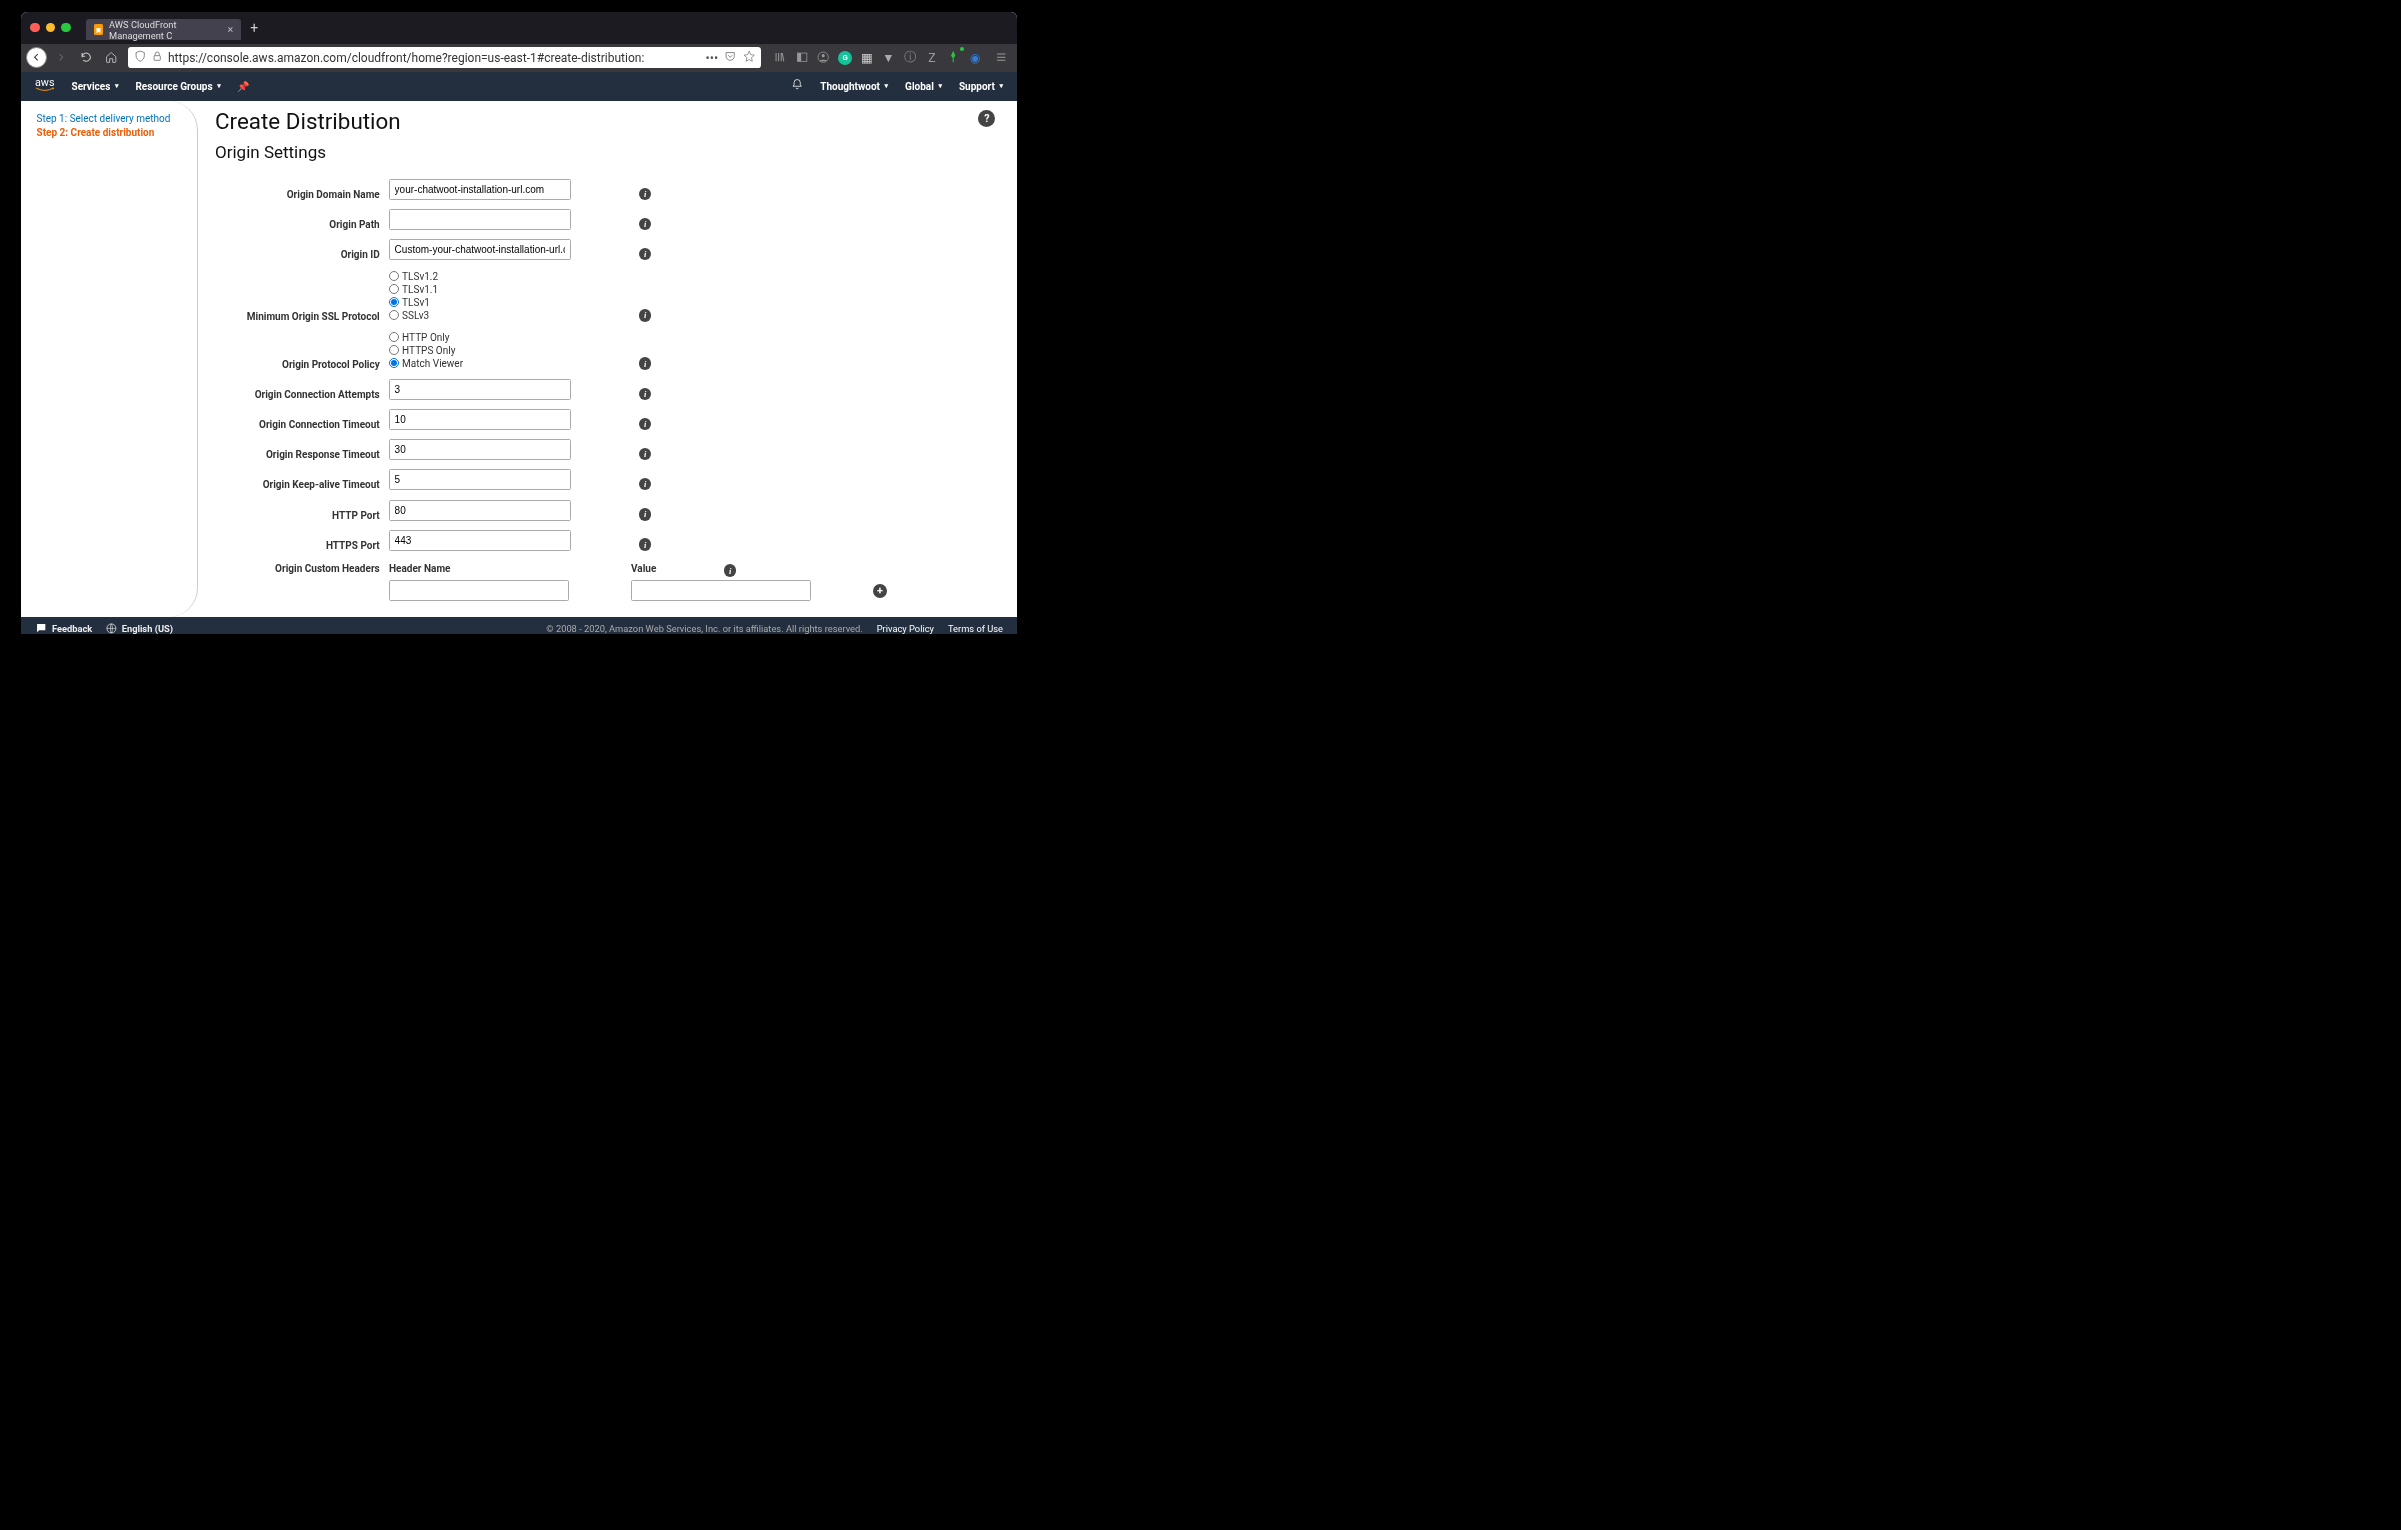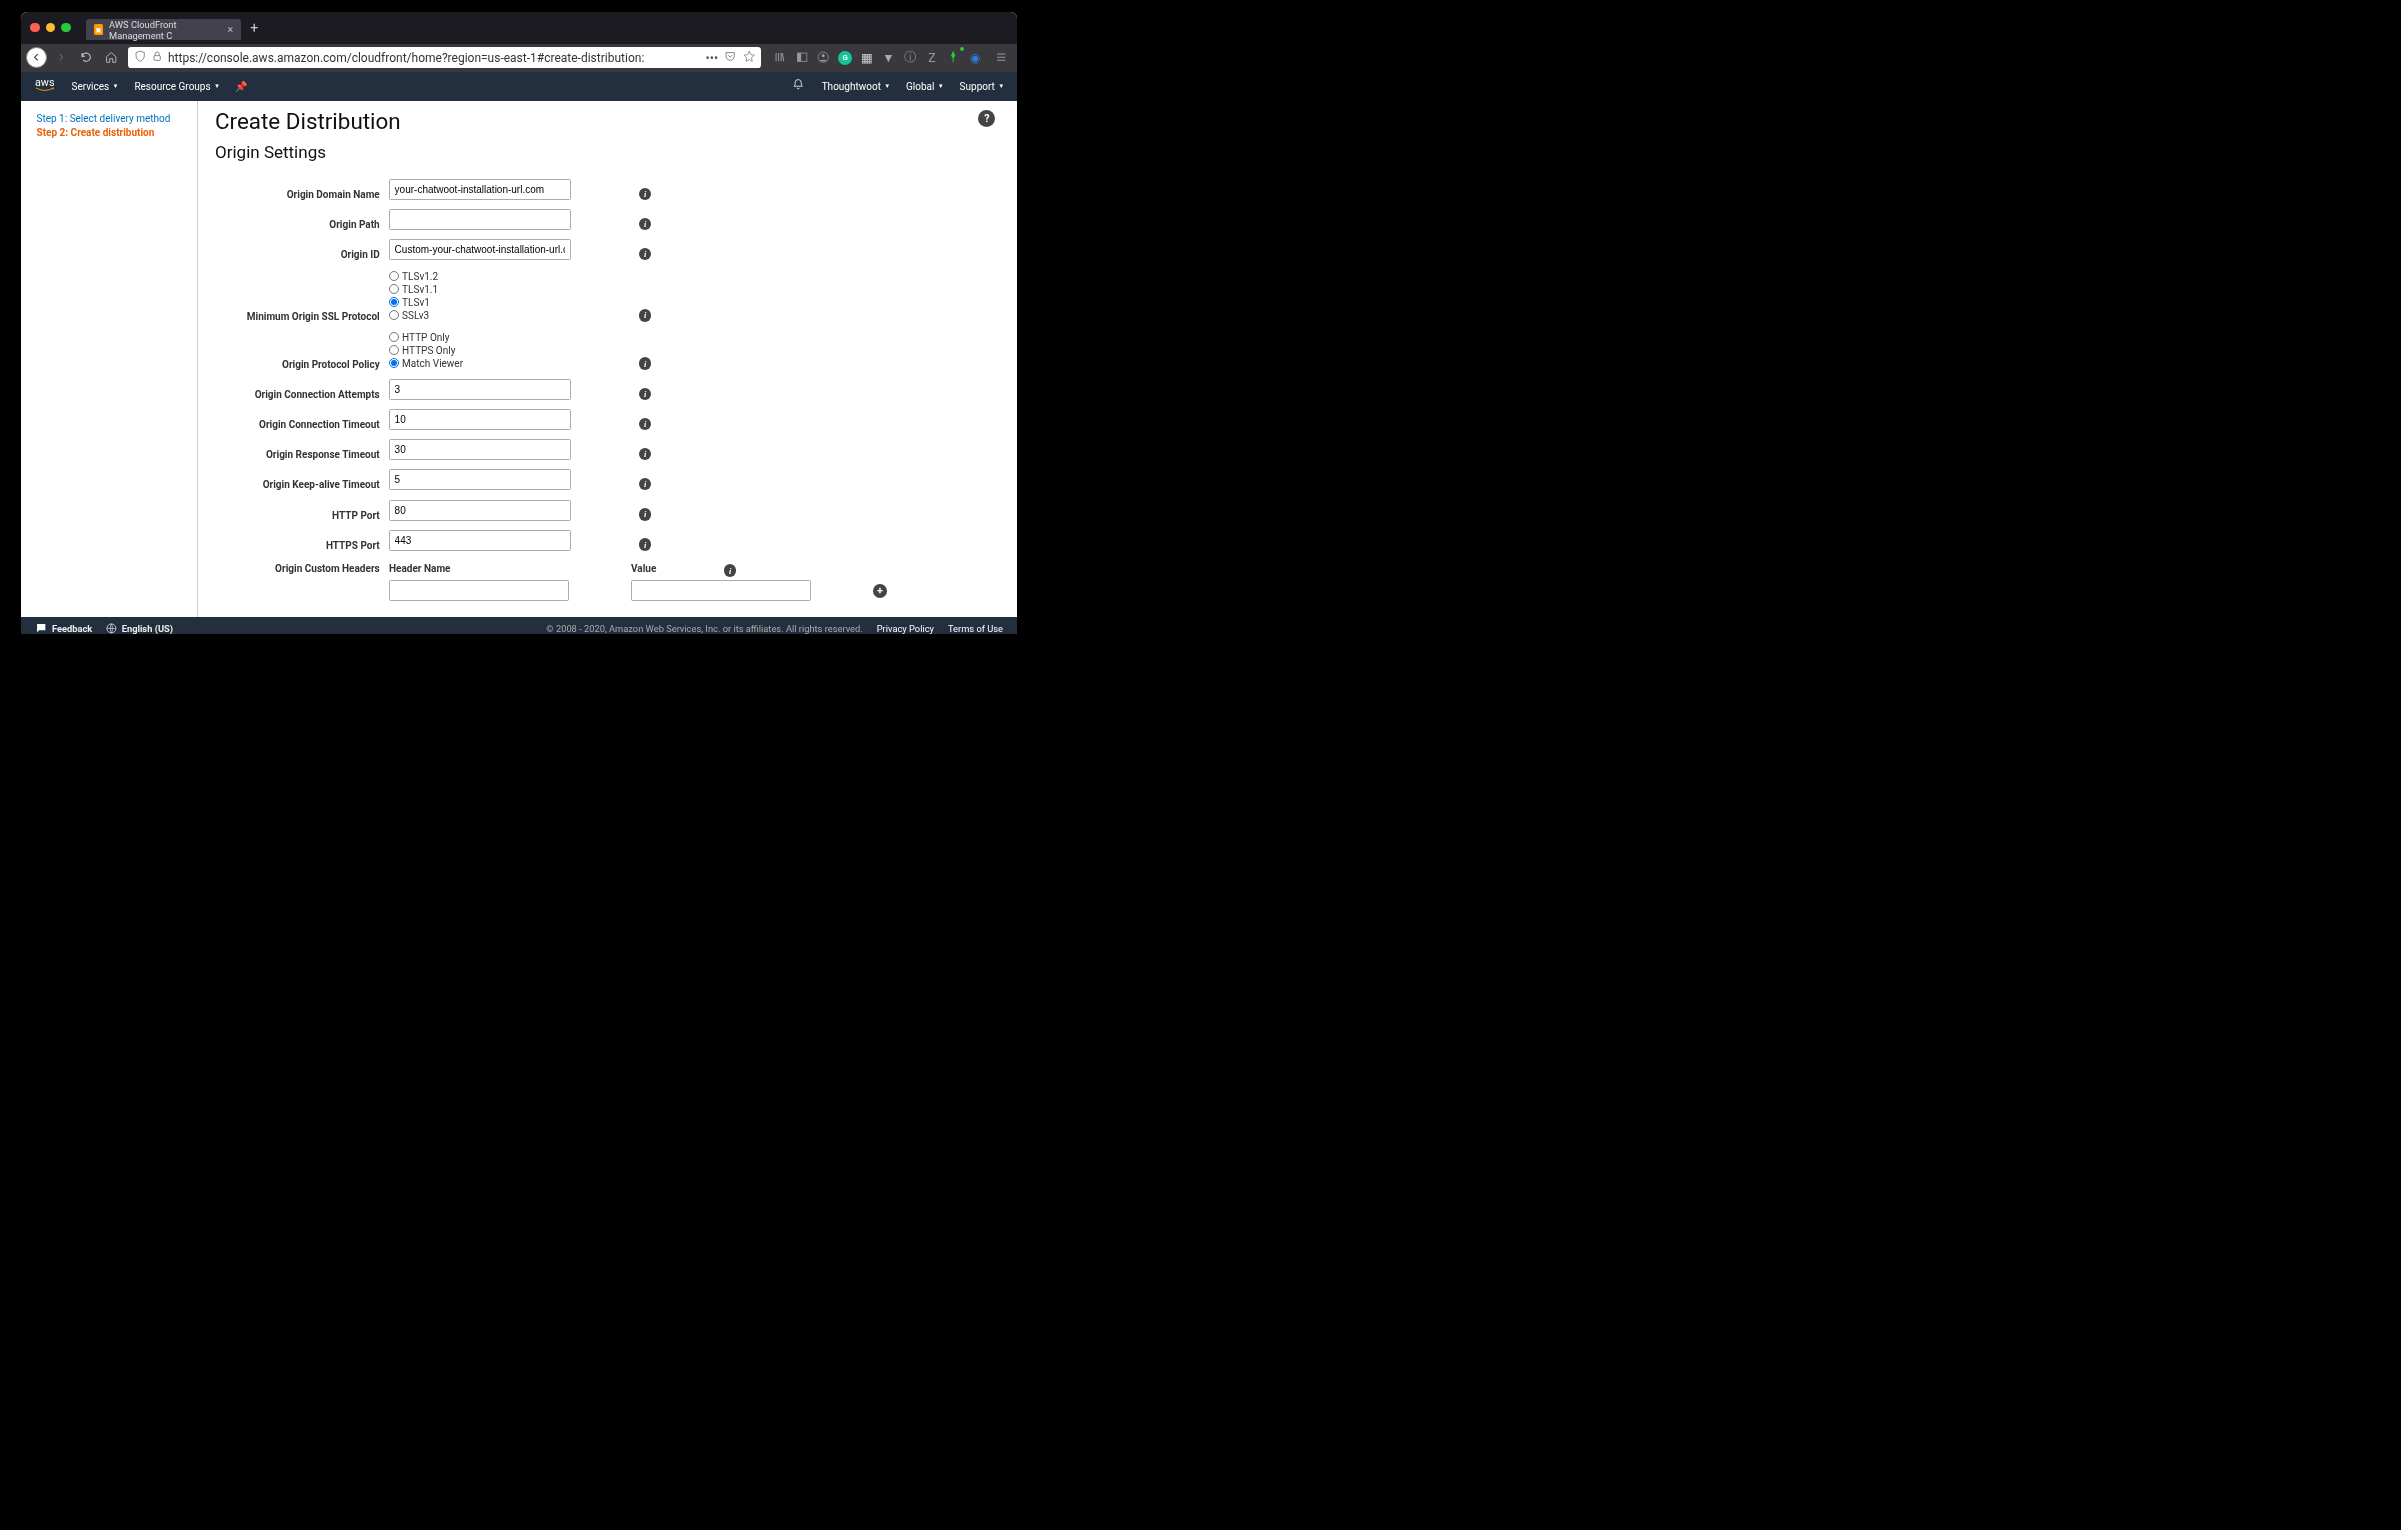--- a/index.html
+++ b/index.html
@@ -58,30 +58,30 @@
 .tbicon { width:18.6px; height:18.6px; display:flex;align-items:center;justify-content:center; color:#999; cursor:pointer; }
 .tbicon.green-pin { position:relative; }
 .tbicon.green-pin::after { content:""; position:absolute; top:-1.5px; right:-1.5px; width:4.6px;height:4.6px;background:#28c840;border-radius:50%;}
 .menu-icon { width:21.7px;height:21.7px;display:flex;align-items:center;justify-content:center;color:#999;cursor:pointer; }
 
 
 .aws-header {
   height: 29px; background:#232f3e; display:flex; align-items:center; padding:0 14px; gap:17px; color:#fff; font-size:10.8px;
 }
 .aws-logo-wrap { display:flex; flex-direction:column; align-items:flex-start; }
-.header-item { display:flex; align-items:center; gap:4.6px; cursor:pointer; font-weight:400; font-size:10px; }
+.header-item { display:flex; align-items:center; gap:4.6px; cursor:pointer; font-weight:700; font-size:10px; }
 .header-item .caret { font-size:7px; }
 .header-spacer { flex:1; }
 .pin-icon { color:#fff; font-size:10px; }
 .bell-icon { color:#fff; }
 
 
 .aws-content { display:flex; height: calc(100% - 25.5px - 28px - 29px - 23px); background:#fff; }
 
-.sidebar { width:177px; border-right:0.8px solid #ccc; padding:10.8px 15.5px; }
+.sidebar { width:177px; border-right:0.8px solid #ccc; padding:10.8px 15.5px;border-radius:29px; }
 .sidebar a { display:block; font-size:10px; padding:1.5px 0; color:#0073bb; text-decoration:none; }
 .sidebar a.active { color:#eb5f07; font-weight:700; }
 
 .main { flex:1; padding:7.7px 21.7px 15.5px 17px; overflow-y:auto; position:relative; }
 .help-circle { position:absolute; top:9.3px; right:21.7px; width:17px; height:17px; border-radius:50%; background:#444; color:#fff; display:flex;align-items:center;justify-content:center; font-weight:bold; font-size:10.8px; cursor:pointer;}
 h1.page-title { font-size:22.4px; font-weight:400; color:#111; margin-bottom:4.6px; }
 h2.section-title { font-size:17px; font-weight:400; color:#111; margin:7.7px 0 12.4px; }
 .form-row { display:flex; align-items:flex-end; padding:4.6px 0; }
 .form-label { width:174px; text-align:right; font-size:10px; font-weight:700; color:#333; padding:4.6px 9.3px 0 0; }
 .form-field { width:182px; }

